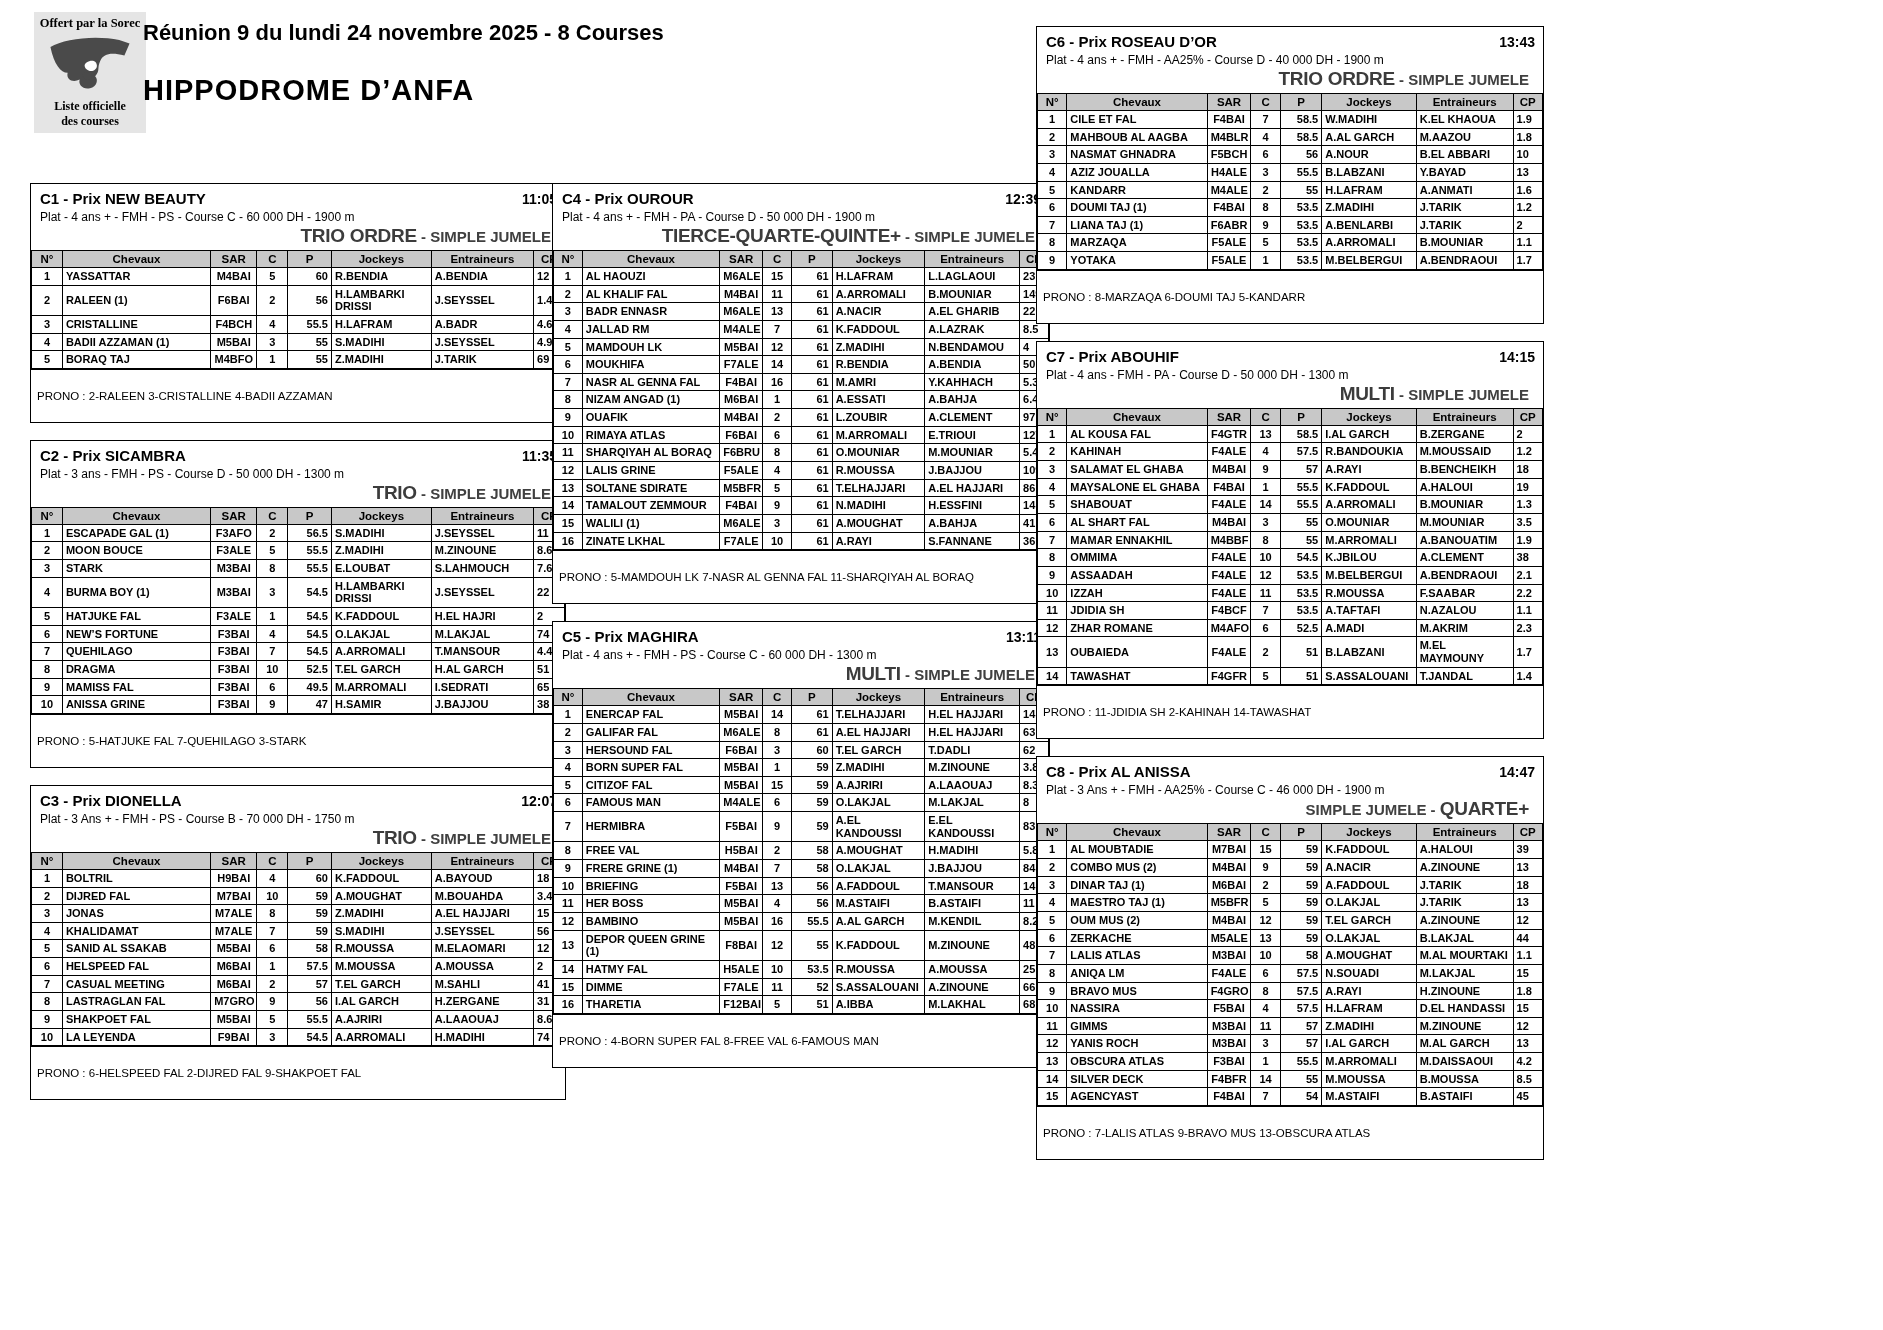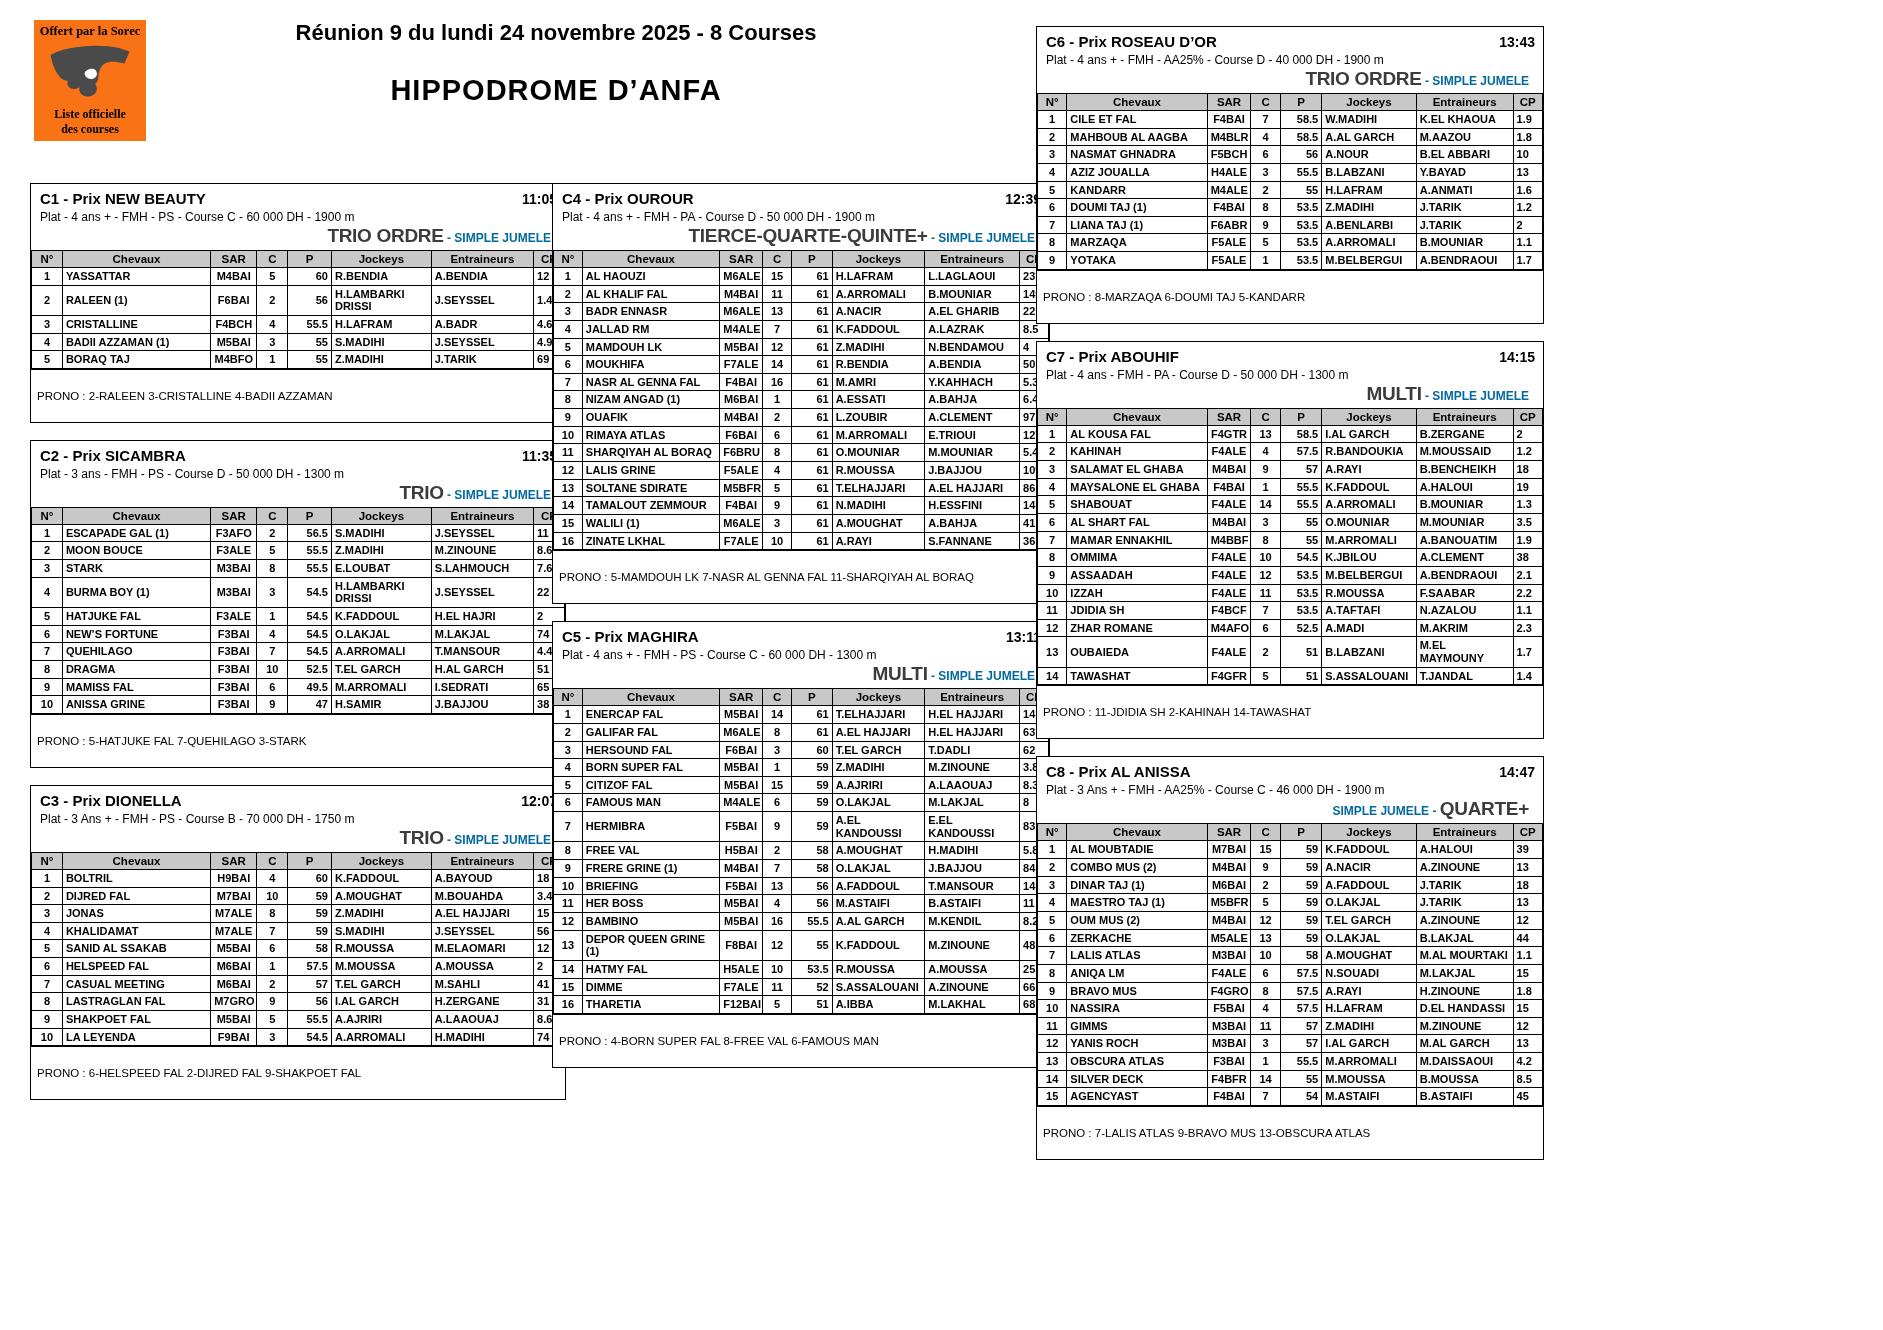--- a/index.html
+++ b/index.html
@@ -1,41 +1,41 @@
 <!DOCTYPE html>
 <html><head>
 <meta charset="utf-8">
 <style>
   html,body{margin:0;padding:0;background:#e8e8e8;}
   .page{
     position:relative;width:1883px;height:1330px;background:#ffffff;
     font-family:"Liberation Sans",sans-serif;color:#000;overflow:hidden;
   }
   
-  .logo{position:absolute;left:34px;top:20px;width:108px;text-align:center;background:#f97316;padding:4px 2px;}
+  .logo{position:absolute;left:34px;top:12px;width:108px;text-align:center;background:#e5e5e5;padding:4px 2px;}
   .logo .l-top{font-family:"Liberation Serif",serif;font-weight:bold;font-size:12.5px;}
   .logo .l-bot{font-family:"Liberation Serif",serif;font-weight:bold;font-size:12px;line-height:1.25;}
   .logo svg{display:block;margin:2px auto;}
-  .masthead{position:absolute;left:156px;top:20px;width:800px;text-align:center;}
+  .masthead{position:absolute;left:143px;top:20px;width:800px;}
   .masthead .t1{font-size:22px;font-weight:bold;letter-spacing:0px;}
   .masthead .t2{font-size:29px;font-weight:bold;margin-top:28px;letter-spacing:1px;}
   
   .col{position:absolute;}
   .col1{left:30px;top:183px;width:536px;}
   .col2{left:536px;top:183px;width:498px;margin-left:16px;}
   .col3{left:1036px;top:26px;width:508px;}
   
   .race{border:1.5px solid #000;margin-bottom:17px;background:#fff;}
   .race-head{display:flex;justify-content:space-between;align-items:baseline;padding:6px 8px 0 9px;}
   .race-title{font-weight:bold;font-size:15px;}
   .race-time{font-weight:bold;font-size:14px;}
   .race-cond{font-size:12px;padding:3px 9px 0 9px;}
   .race-bets{text-align:right;padding:1px 14px 3px 8px;white-space:nowrap;}
   .bet-big{font-weight:bold;font-size:19px;color:#3c3c3c;letter-spacing:-0.3px;}
-  .bet-small{font-weight:bold;font-size:12px;color:#0369a1;}
+  .bet-small{font-weight:bold;font-size:15px;color:#404040;}
   table.grid{width:100%;border-collapse:collapse;table-layout:fixed;}
   table.grid th{
     background:#c8c8c8;border:1px solid #000;font-weight:bold;font-size:11.5px;
     padding:2px 1px;text-align:center;
   }
   table.grid td{
     border:1px solid #000;font-weight:bold;font-size:11px;padding:2px 3px;line-height:1.15;
     overflow:hidden;
   }
   td.c0,th.c0{width:5.5%;} td.c0{text-align:center;}

